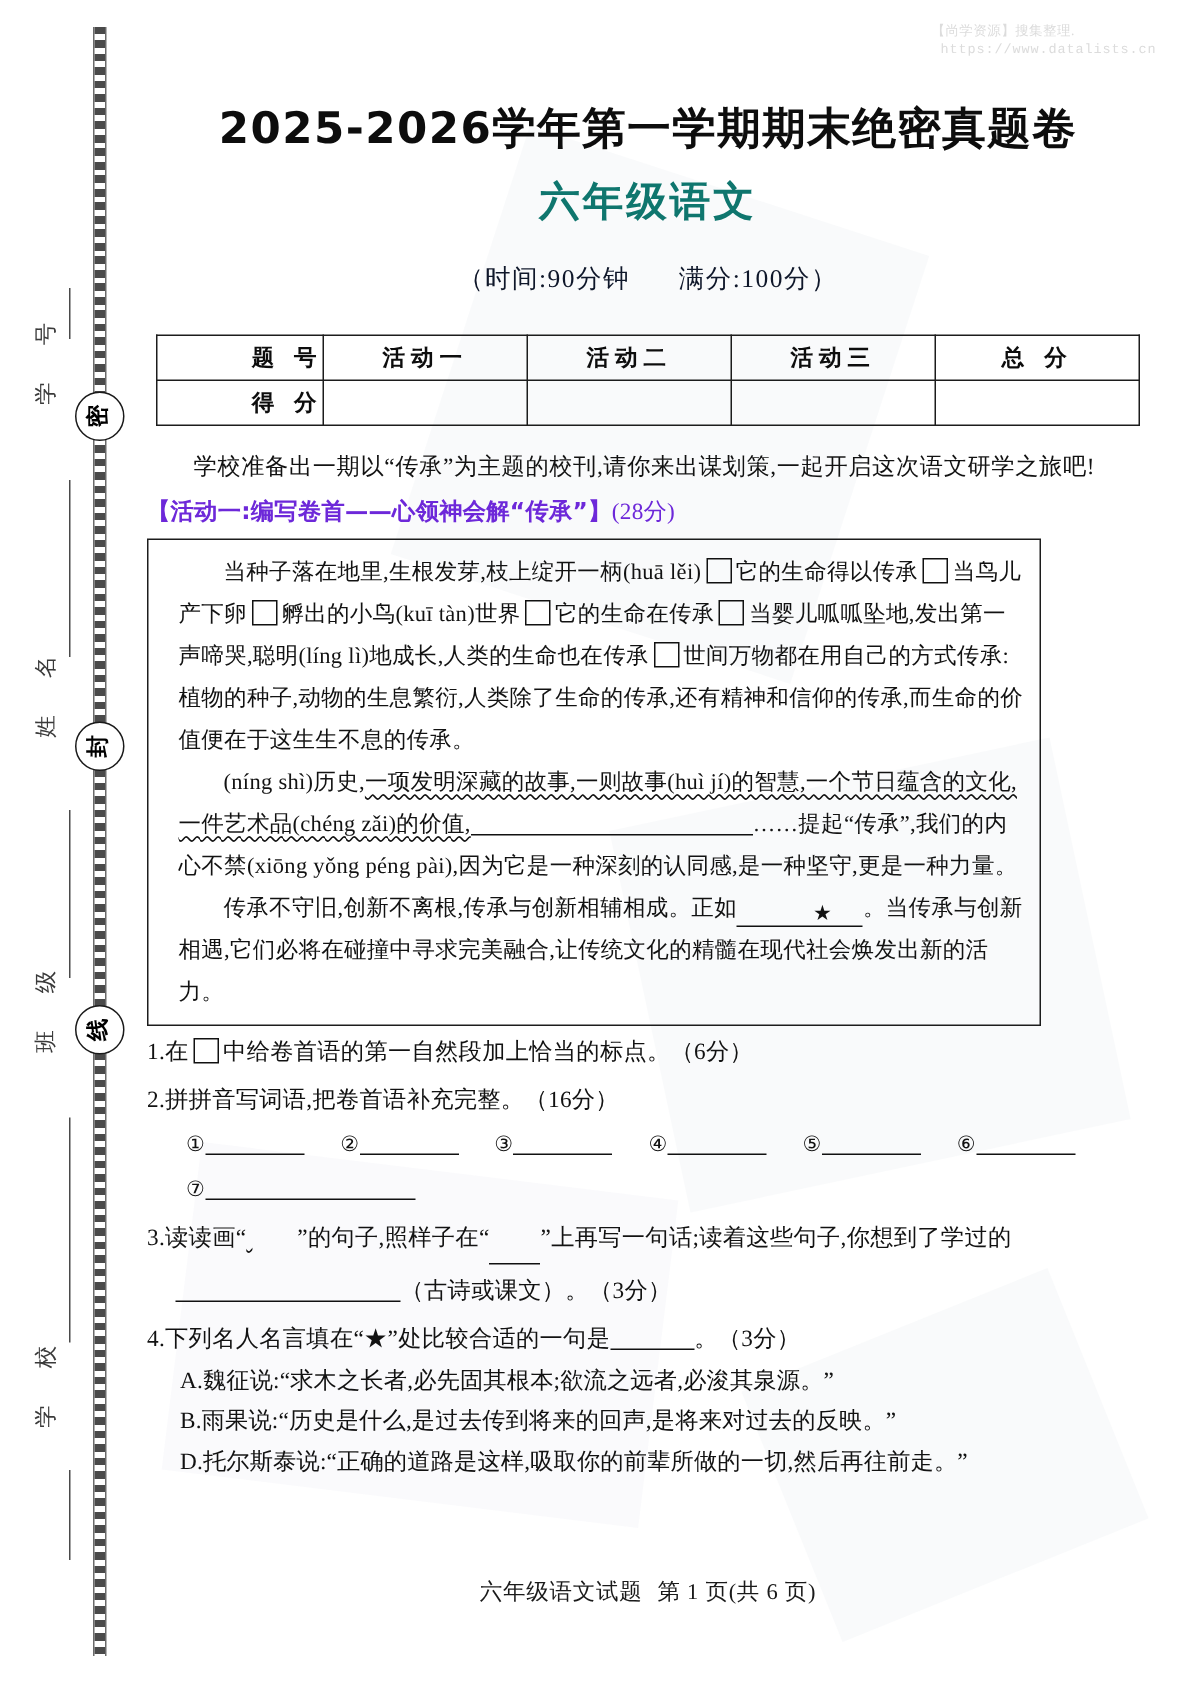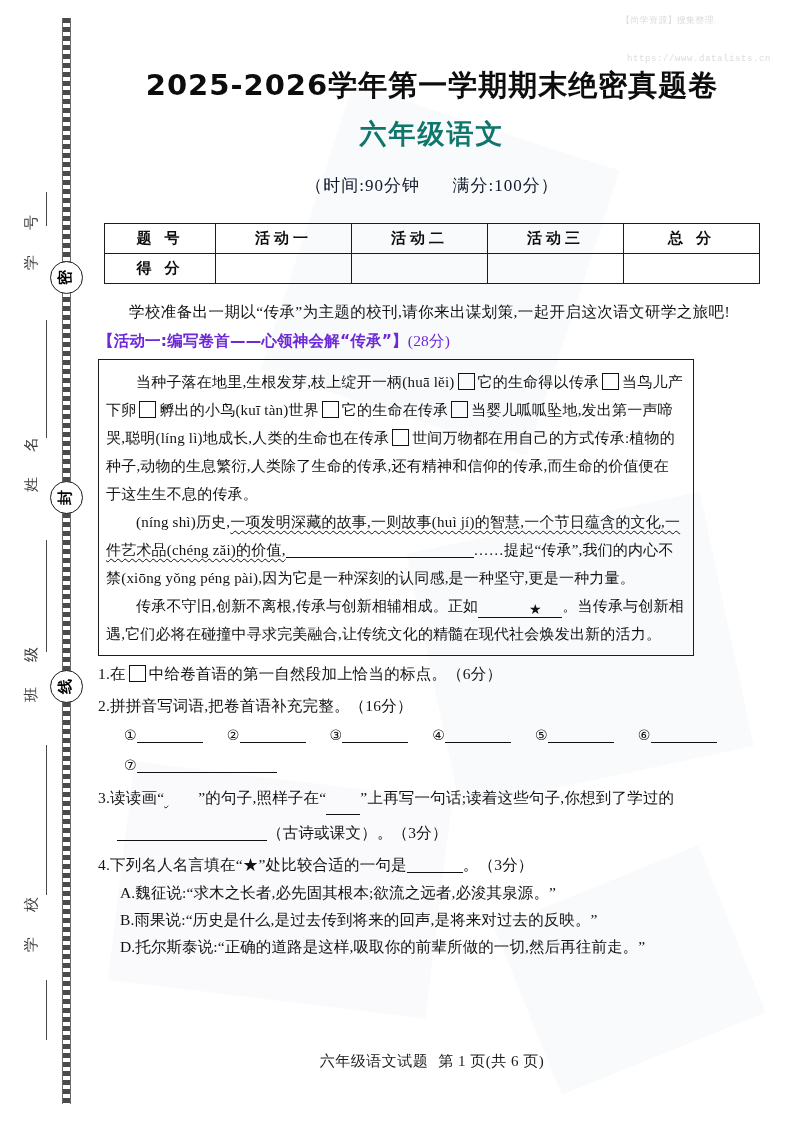--- a/index.html
+++ b/index.html
@@ -25,21 +25,20 @@
     color: #dcdcdc;
     font-size: 9px;
     line-height: 1.45;
     letter-spacing: 0.3px;
     user-select: none;
   }
   .watermark .wm-url {
     font-family: "Liberation Mono", "DejaVu Sans Mono", monospace;
     letter-spacing: 0.6px;
     padding-left: 6px;
-    margin-top: 26px;
   }
 
   
   .bg-blob {
     position: absolute;
     background: #f4f5f8;
     pointer-events: none;
     z-index: 0;
   }
   .blob-a { left: 300px; top: 120px; width: 280px; height: 300px;
@@ -172,21 +171,21 @@
     height: 29px;
     text-align: center;
     vertical-align: middle;
     font-size: 15px;
     font-weight: bold;
     font-family: "DejaVu Sans", sans-serif;
     letter-spacing: 4px;
     padding: 0;
     color: #0d0d0d;
   }
-  table.score-table td.head-cell { width: 110px; }
+  table.score-table td.head-cell { width: 110px; text-align: right; }
 
   
   .intro {
     margin-top: 14px;
     font-size: 15.5px;
     line-height: 27px;
     text-indent: 2em;
     letter-spacing: 0.4px;
     color: #121212;
   }
@@ -200,21 +199,21 @@
   }
   .activity-head .pts {
     font-family: "Liberation Serif", serif;
     font-weight: normal;
   }
 
   
   .passage-box {
     margin-top: 7px;
     border: 1.3px solid #1c1c1c;
-    padding: 8px 9px 7px 7px;
+    padding: 8px 9px 7px 20px;
     box-sizing: border-box;
     width: 596px;
   }
   .passage-box p {
     margin: 0;
     font-size: 15px;
     line-height: 28px;
     text-indent: 2em;
     letter-spacing: 0.2px;
     color: #121212;

